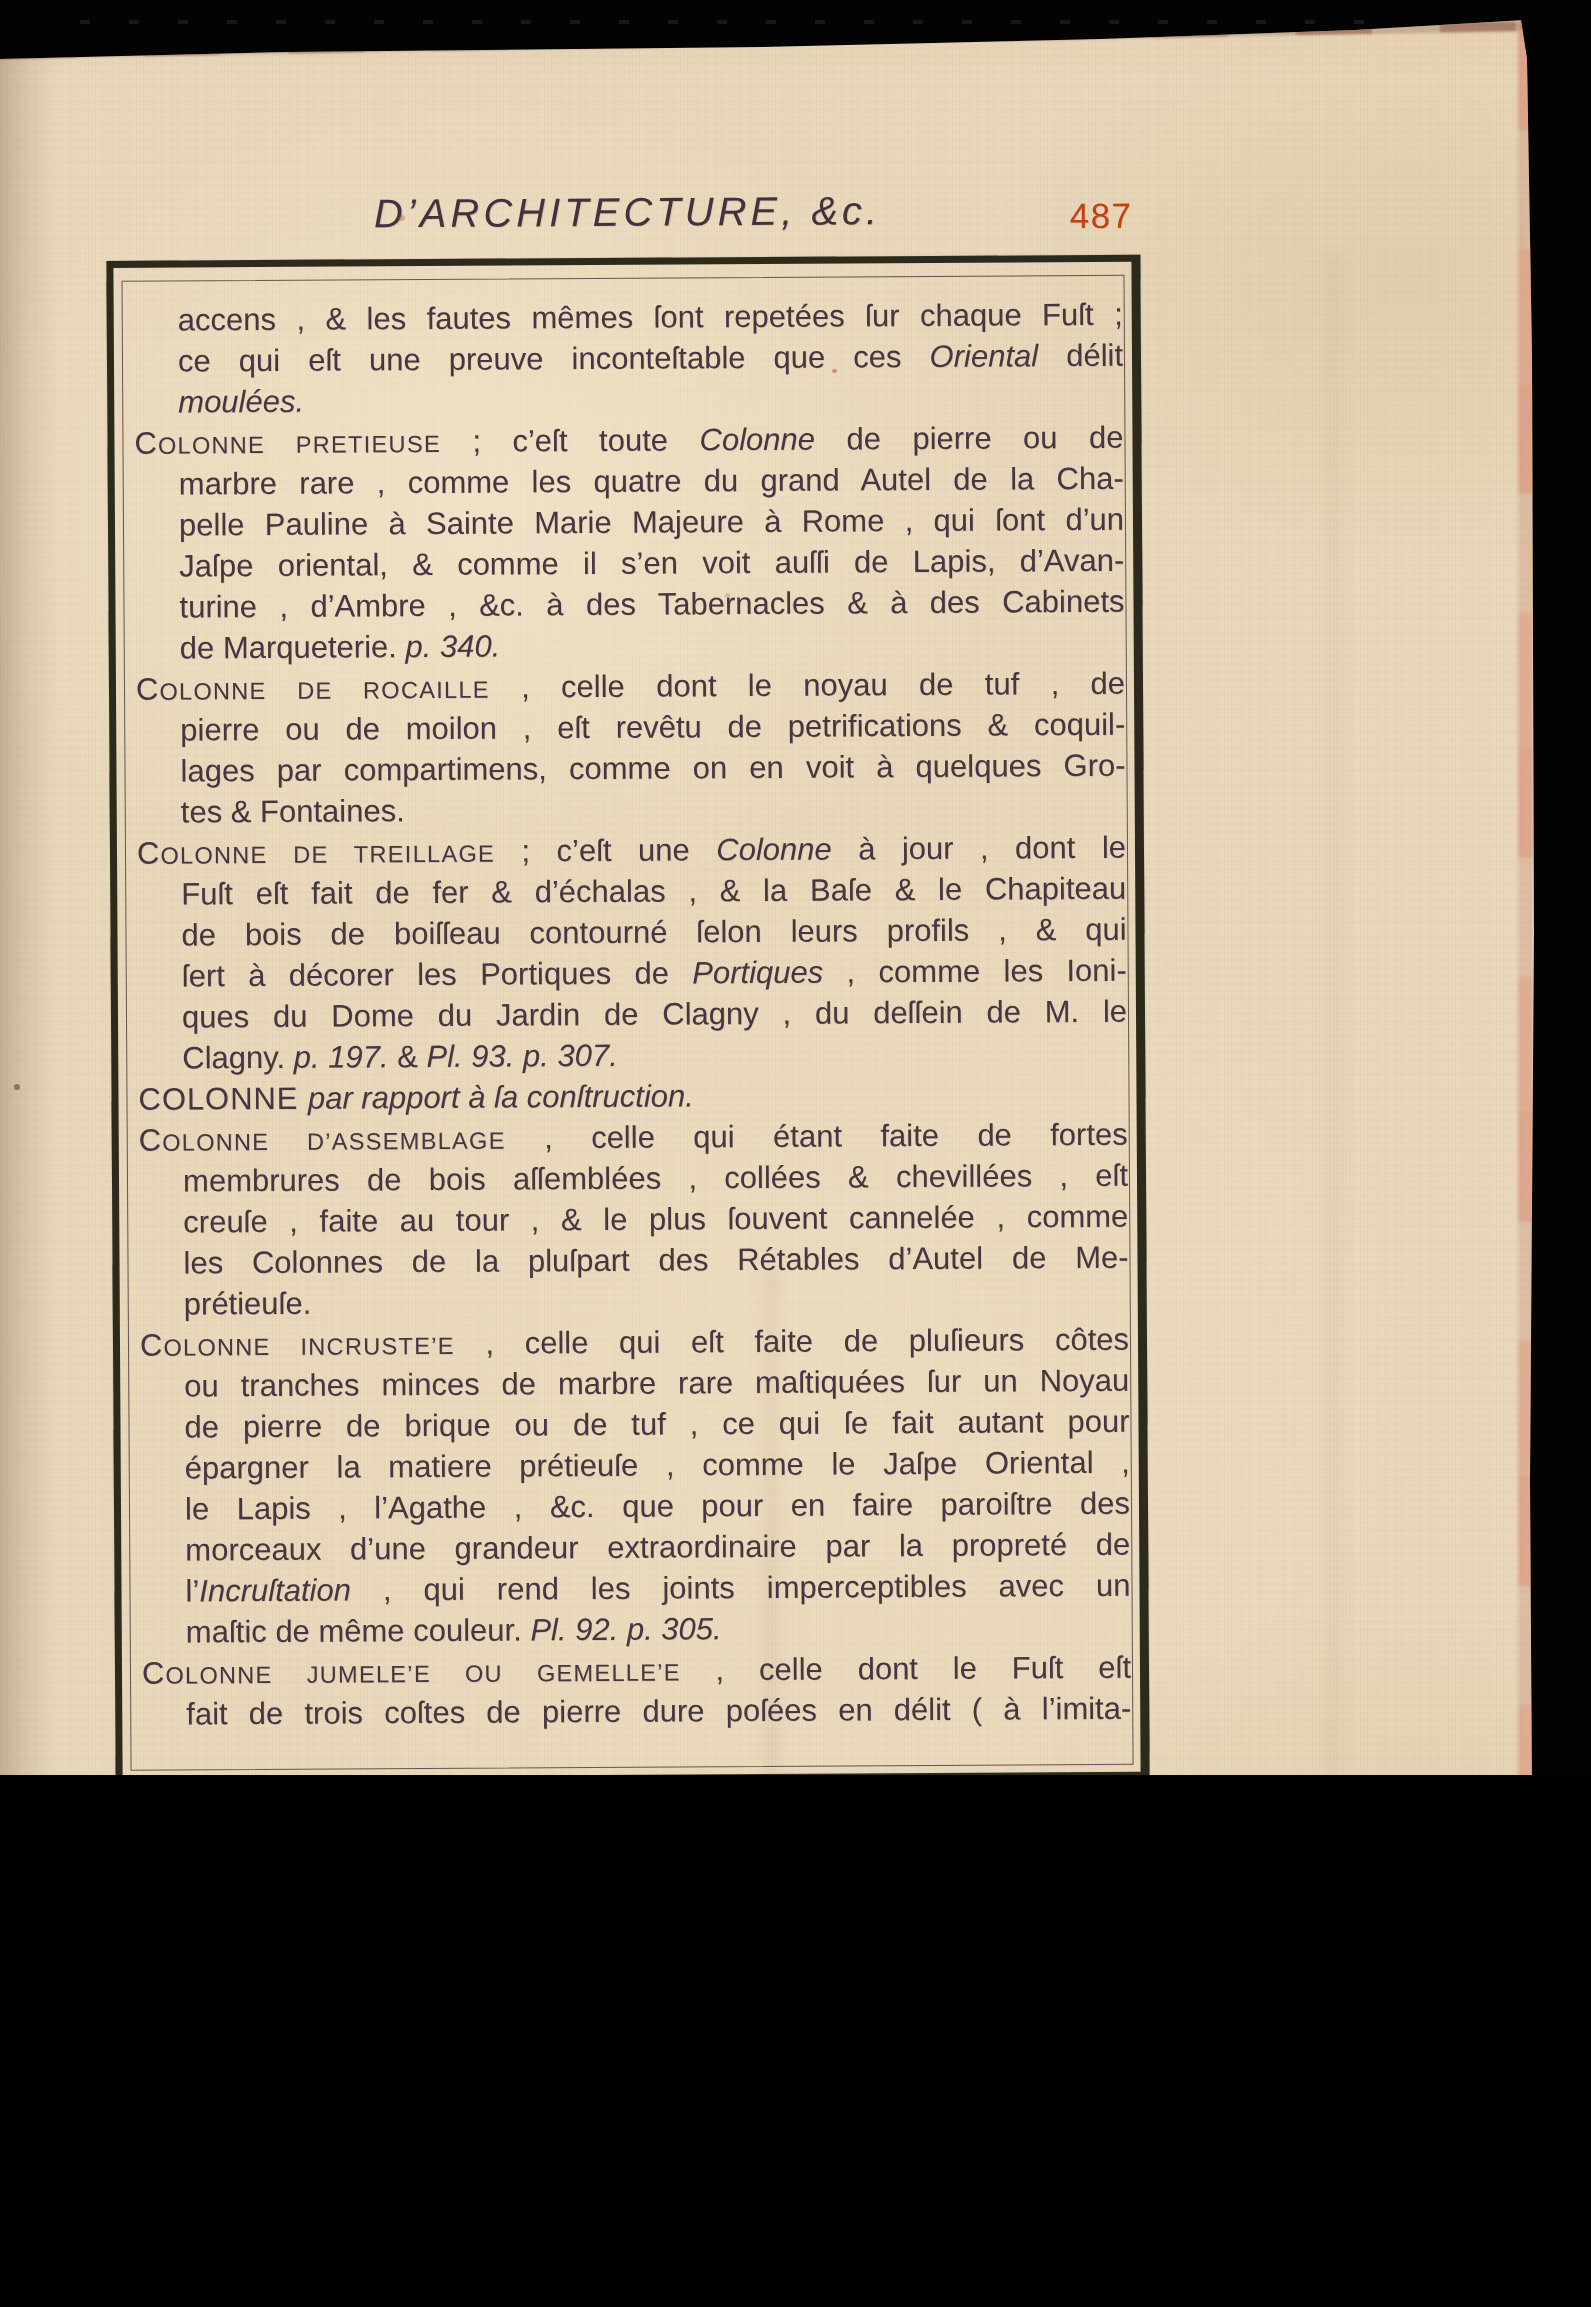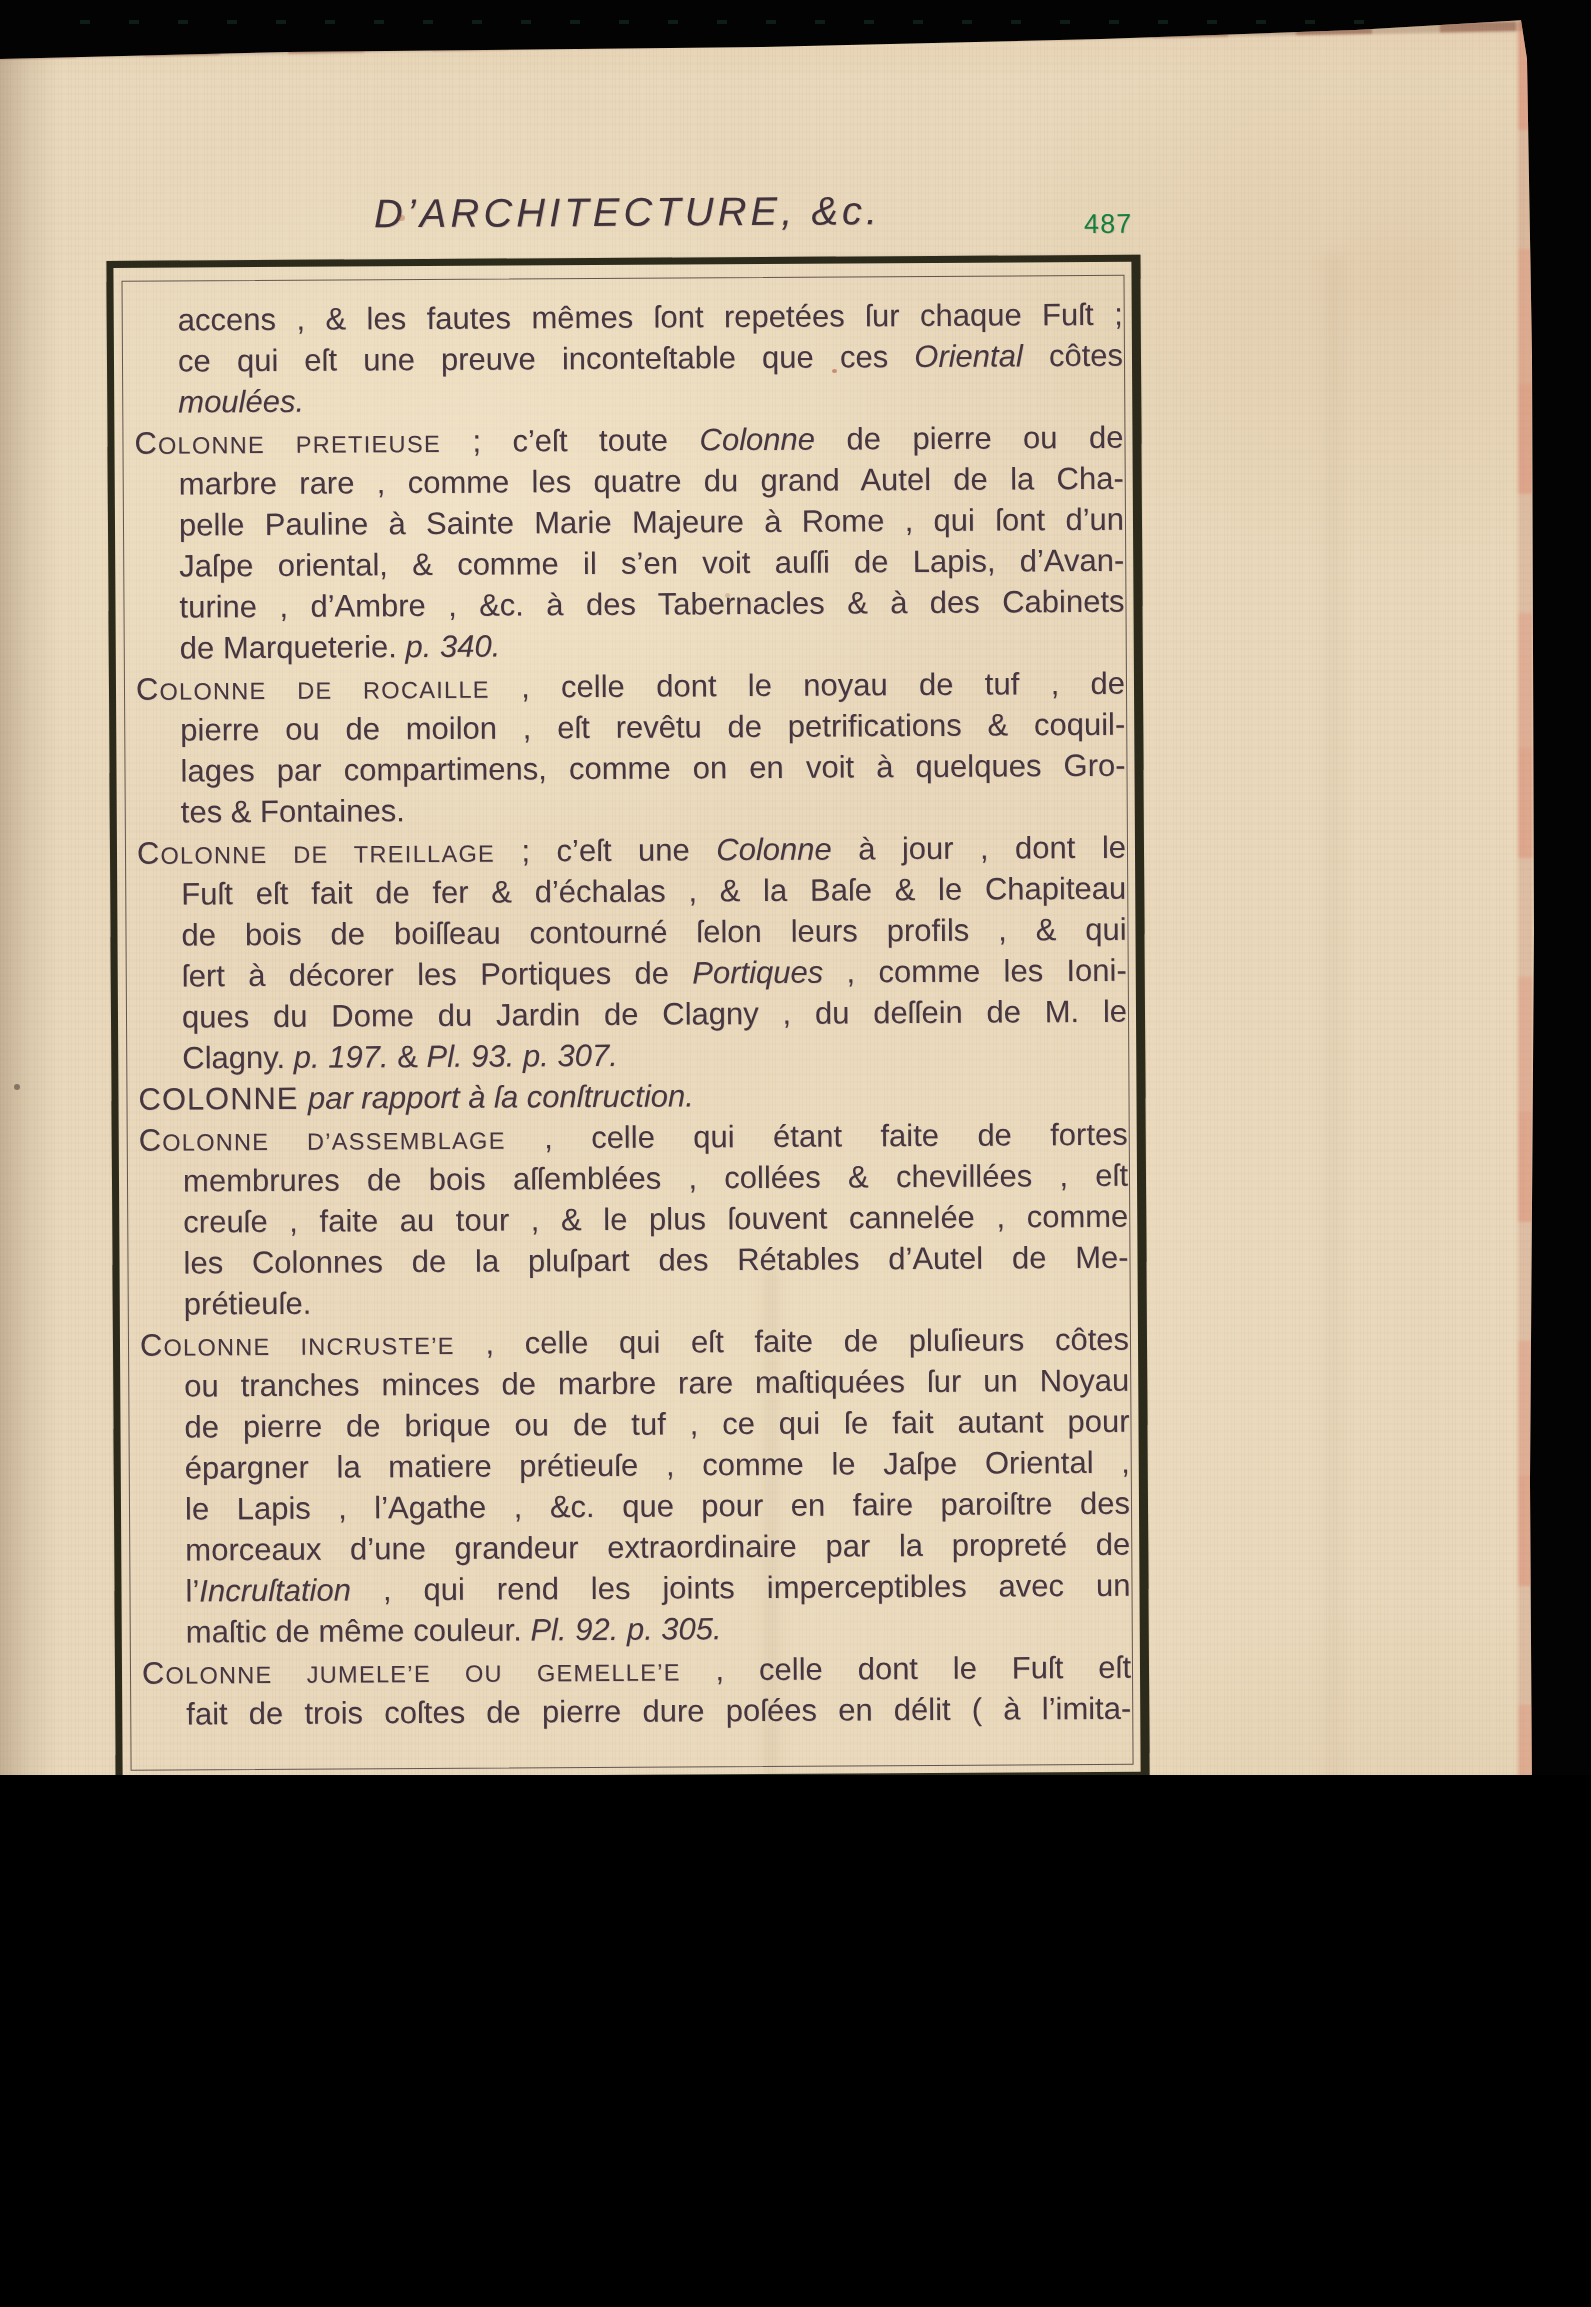--- a/index.html
+++ b/index.html
@@ -36,21 +36,21 @@
     background:repeating-linear-gradient(90deg, rgba(92,26,14,.55) 0 76px, rgba(58,16,8,.22) 76px 144px);}
   .edge-stain-right{position:absolute;left:1518px;top:20.3px;width:15.2px;height:2222px;filter:blur(1.7px);opacity:.85;
     background:repeating-linear-gradient(180deg, rgba(205,95,75,.48) 0 110px, rgba(160,50,40,.18) 110px 229px, rgba(205,95,75,.4) 229px 364px);}
   .edge-stain-bottom{position:absolute;left:0;top:2237px;width:1529px;height:12px;filter:blur(0.8px);opacity:.9;
     background:repeating-linear-gradient(90deg, rgba(205,85,55,.6) 0 80px, rgba(150,50,30,.25) 80px 152px);}
   
   .printed{position:absolute;inset:0;transform:rotate(-0.35deg);transform-origin:593px 1016px;}
   .running-head{position:absolute;left:138px;top:190px;width:989px;height:68px;text-align:center;}
   .running-title{display:inline-block;font-style:italic;font-size:40px;letter-spacing:.10em;
     color:#40333c;text-shadow:0.8px 0.8px 0 rgba(110,60,90,.18);}
-  .page-number{position:absolute;right:-10.2px;top:22px;font-size:27px;color:#15803d;
+  .page-number{position:absolute;right:-10.2px;top:9px;font-size:35px;color:#c2410c;
     letter-spacing:.04em;text-shadow:0.8px 0.8px 0 rgba(110,60,90,.18);}
   .frame-outer{position:absolute;left:111px;top:258px;width:1018px;height:1510px;
     border-style:solid;border-color:#2c2a1b;border-width:7.6px 9.3px 11px 7.6px;
     box-shadow:0 0 0.8px rgba(40,38,24,.6);}
   .frame-inner{position:absolute;left:126px;top:278px;width:1001px;height:1488px;
     border:1.7px solid rgba(74,62,62,.85);}
   
   .text-block{position:absolute;left:138px;top:297px;width:989px;color:#453740;font-size:31px;
     text-shadow:0.5px 0.5px 0 rgba(120,60,100,.22);}
   .para{margin:0;}
@@ -94,21 +94,21 @@
         <span class="running-title">D’ARCHITECTURE, &amp;c.</span>
         <span class="page-number">487</span>
       </div>
 
       <div class="frame-outer"></div>
       <div class="frame-inner"></div>
 
       <div class="text-block">
           <div class="para">
             <div class="line j ind"><span class="r">accens , &amp; les fautes mêmes ſont repetées ſur chaque Fuſt ;</span></div>
-            <div class="line j ind"><span class="r">ce qui eſt une preuve inconteſtable que ces </span><span class="i">Oriental</span><span class="r"> côtes</span></div>
+            <div class="line j ind"><span class="r">ce qui eſt une preuve inconteſtable que ces </span><span class="i">Oriental</span><span class="r"> délit</span></div>
             <div class="line ind"><span class="i">moulées.</span></div>
           </div>
           <div class="para">
             <div class="line j"><span class="c">C</span><span class="s">OLONNE PRETIEUSE</span><span class="r"> ; c’eſt toute </span><span class="i">Colonne</span><span class="r"> de pierre ou de</span></div>
             <div class="line j ind"><span class="r">marbre rare , comme les quatre du grand Autel de la Cha-</span></div>
             <div class="line j ind"><span class="r">pelle Pauline à Sainte Marie Majeure à Rome , qui ſont d’un</span></div>
             <div class="line j ind"><span class="r">Jaſpe oriental, &amp; comme il s’en voit auſſi de Lapis, d’Avan-</span></div>
             <div class="line j ind"><span class="r">turine , d’Ambre , &amp;c. à des Tabernacles &amp; à des Cabinets</span></div>
             <div class="line ind"><span class="r">de Marqueterie. </span><span class="i">p. 340.</span></div>
           </div>

